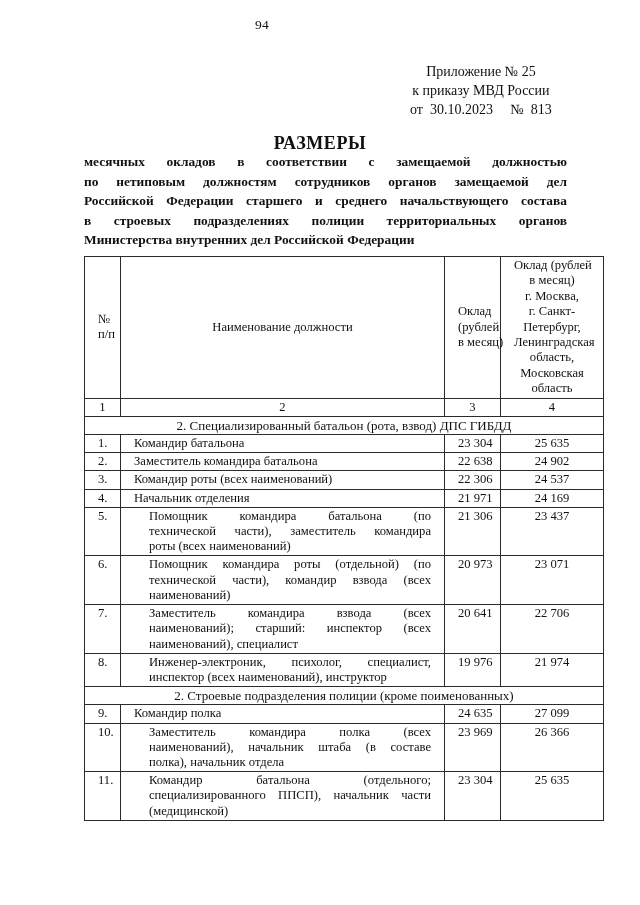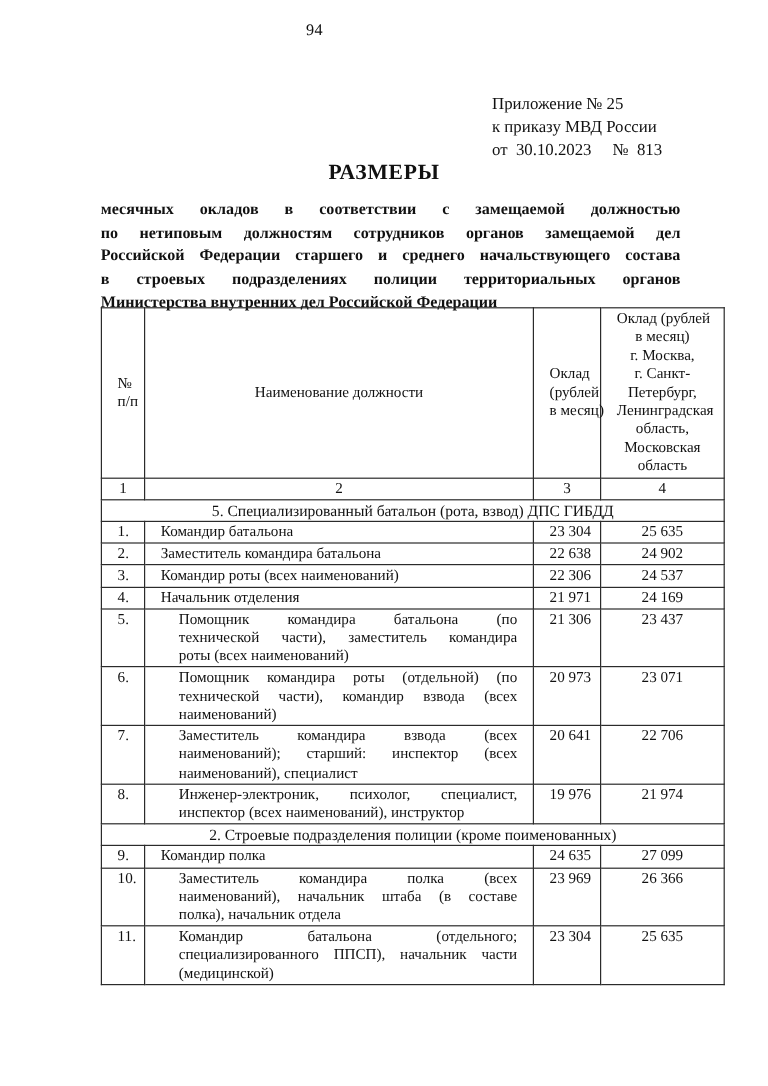--- a/index.html
+++ b/index.html
@@ -32,25 +32,26 @@
     width: 524px;
     text-align: center;
     font-size: 13.5px;
     line-height: 1;
     letter-spacing: 0.2px;
   }
 
   
   .appendix-block {
     position: absolute;
-    top: 78px;
+    top: 62px;
     left: 410px;
     font-size: 14px;
     line-height: 19px;
     white-space: nowrap;
+    text-align: center;
   }
   .appendix-block div { white-space: pre; }
 
   
   .doc-title {
     position: absolute;
     top: 133px;
     left: 0;
     width: 640px;
     text-align: center;
@@ -62,21 +63,20 @@
   
   .lead {
     position: absolute;
     top: 152px;
     left: 84px;
     width: 483px;
     font-size: 13.4px;
     font-weight: bold;
     line-height: 19.6px;
     text-align: justify;
-    margin-top: 12px;
   }
   .lead .ln {
     display: block;
     text-align: justify;
     text-align-last: justify;
     white-space: nowrap;
   }
   .lead .ln.last {
     text-align-last: left;
   }
@@ -222,21 +222,21 @@
       </tr>
       <tr class="colnum-row">
         <td>1</td>
         <td>2</td>
         <td>3</td>
         <td>4</td>
       </tr>
     </thead>
     <tbody id="table-body">
         <tr class="section-row">
-          <td colspan="4">5. Специализированный батальон (рота, взвод) ДПС ГИБДД</td>
+          <td colspan="4">2. Специализированный батальон (рота, взвод) ДПС ГИБДД</td>
         </tr>
         <tr>
           <td class="cell-num">1.</td>
           <td class="cell-name simple">Командир батальона</td>
           <td class="cell-pay">23 304</td>
           <td class="cell-pay">25 635</td>
         </tr>
         <tr>
           <td class="cell-num">2.</td>
           <td class="cell-name simple">Заместитель командира батальона</td>

